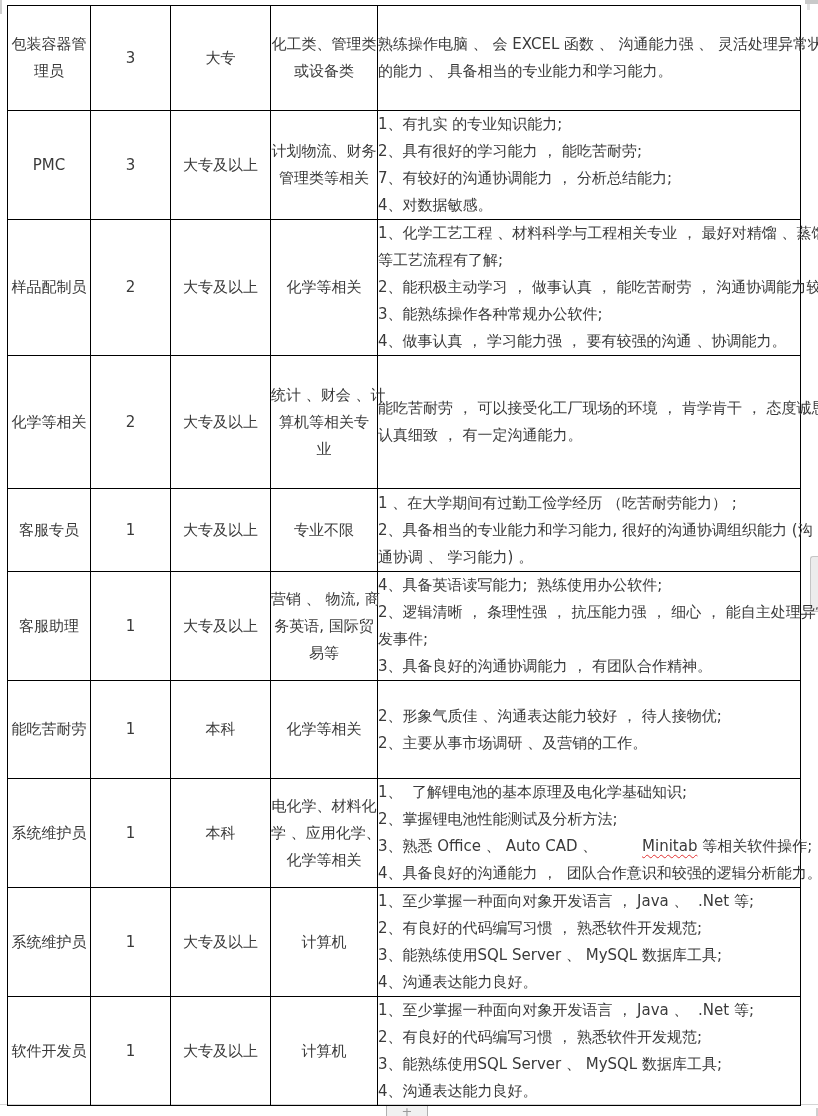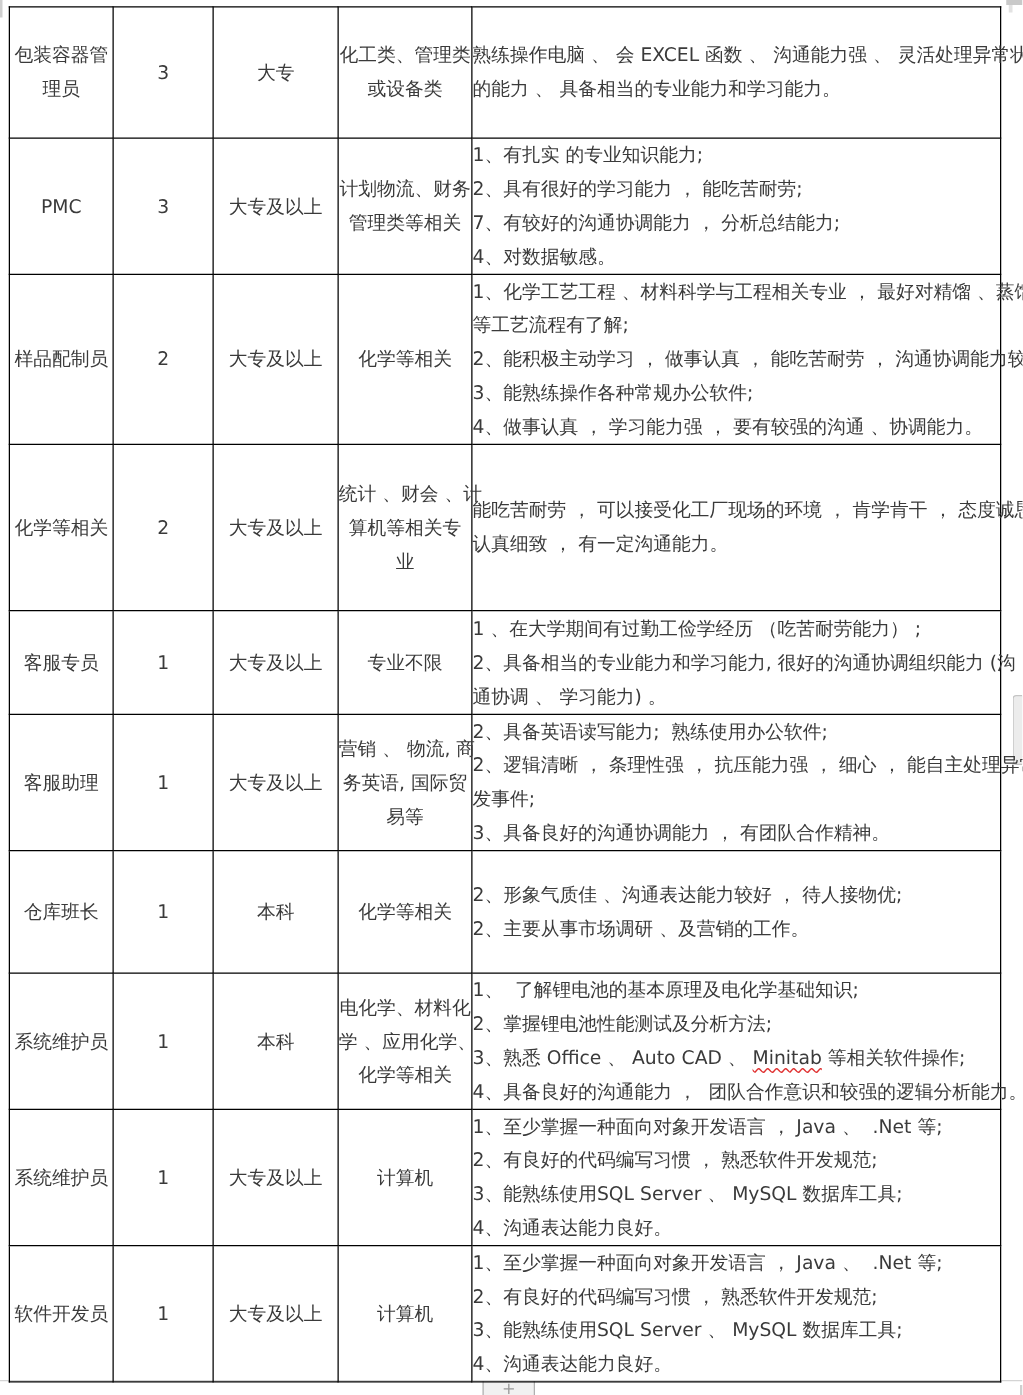--- a/index.html
+++ b/index.html
@@ -32,20 +32,21 @@
   .c-pos,.c-num,.c-edu,.c-major{text-align:center;}
   .c-req{text-align:left;padding-left:2px;}
   .ln{line-height:27px;white-space:pre;}
   .c-req .ln{white-space:pre;}
   .spell{
     text-decoration:underline;
     text-decoration-style:wavy;
     text-decoration-color:var(--spell-c,#e03131);
     text-decoration-thickness:1px;
     text-underline-offset:3px;
+    margin-left:40px;
   }
 
   
   .frag{position:absolute;background:#cfcfcf;}
   .frag-left-edge{left:0;top:0;width:2px;height:14px;}
   .frag-topright-bar{left:805px;top:0;width:13px;height:4px;background:#c9c9c9;}
   .frag-topright-stub{left:807px;top:4px;width:3px;height:6px;background:#e2e2e2;}
   .frag-bottom-line{left:0;top:1104px;width:818px;height:1px;background:#d4d4d4;}
   .frag-bottomright{left:816px;top:1108px;width:2px;height:8px;}
   .scroll-thumb{
@@ -190,29 +191,29 @@
         </td>
         <td class="c-edu">
           <div class="ln">大专及以上</div>
         </td>
         <td class="c-major">
           <div class="ln">营销 、 物流, 商</div>
           <div class="ln">务英语, 国际贸</div>
           <div class="ln">易等</div>
         </td>
         <td class="c-req">
-          <div class="ln">2、具备英语读写能力;  熟练使用办公软件;</div>
+          <div class="ln">4、具备英语读写能力;  熟练使用办公软件;</div>
           <div class="ln">2、逻辑清晰 ， 条理性强 ， 抗压能力强 ， 细心 ， 能自主处理异常突</div>
           <div class="ln">发事件;</div>
           <div class="ln">3、具备良好的沟通协调能力 ， 有团队合作精神。</div>
         </td>
       </tr>
       <tr>
         <td class="c-pos">
-          <div class="ln">仓库班长</div>
+          <div class="ln">能吃苦耐劳</div>
         </td>
         <td class="c-num">
           <div class="ln">1</div>
         </td>
         <td class="c-edu">
           <div class="ln">本科</div>
         </td>
         <td class="c-major">
           <div class="ln">化学等相关</div>
         </td>

